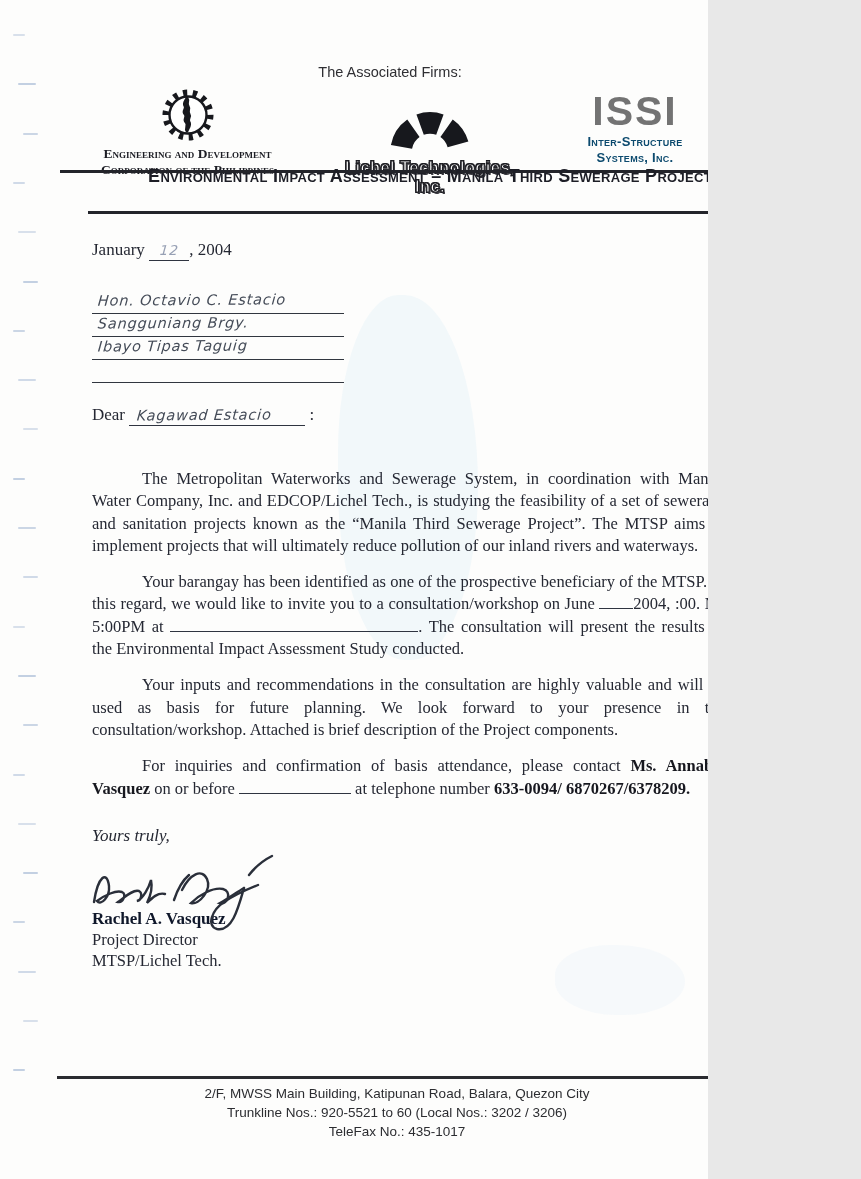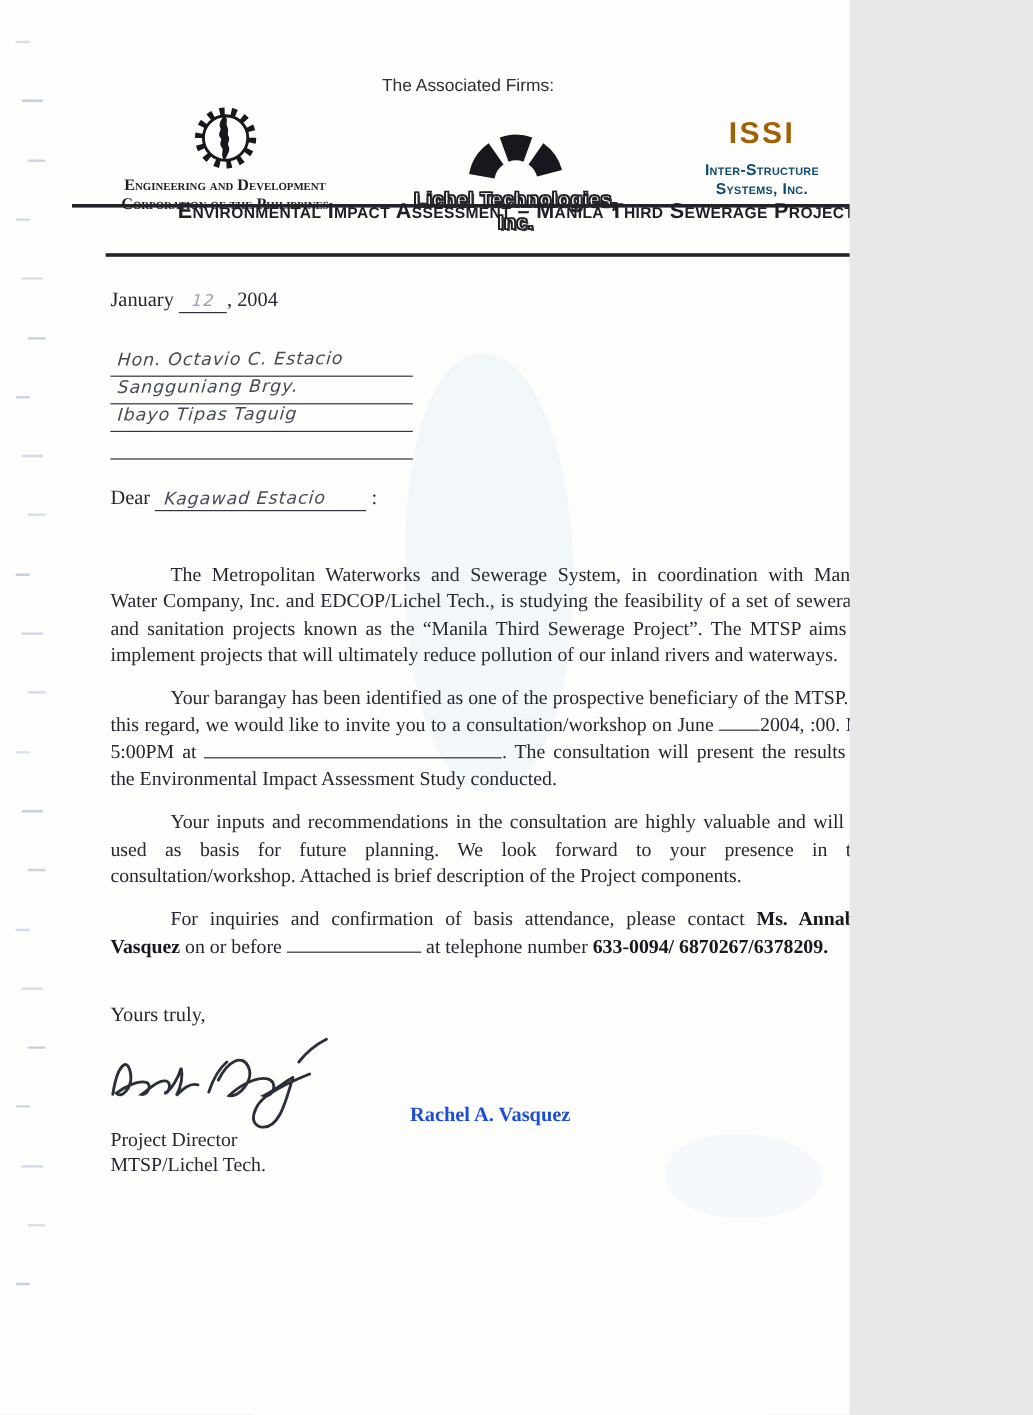--- a/index.html
+++ b/index.html
@@ -36,22 +36,22 @@
   .firm-lichel{left:330px;top:6px;width:200px;}
   .lichel-logo{display:block;margin:0 auto 2px auto;}
   .lichel-name{
     font-family:"Liberation Sans", sans-serif;font-weight:800;font-size:16.5px;
     color:#ffffff;letter-spacing:.4px;
     -webkit-text-stroke:1.1px #1d1d22;
     text-shadow:1.5px 1.5px 0 #3a3a40, -1px -1px 0 #1d1d22, 1px -1px 0 #1d1d22, -1px 1px 0 #1d1d22, 1px 1px 0 #1d1d22;
   }
   .firm-issi{left:545px;top:8px;width:180px;}
   .issi-acronym{
-    font-family:"Liberation Sans", sans-serif;font-weight:900;font-size:25px;
-    letter-spacing:2px;color:#a16207;line-height:30px;margin-bottom:8px;
+    font-family:"Liberation Sans", sans-serif;font-weight:900;font-size:41px;
+    letter-spacing:2px;color:#737373;line-height:30px;margin-bottom:8px;
   }
   .issi-name{
     font-family:"Liberation Sans", sans-serif;font-weight:bold;
     font-variant:small-caps;font-size:13px;line-height:16px;color:#0c4a6e;letter-spacing:.3px;
   }
   .rule{position:absolute;height:3px;background:#23242a;}
   .rule-top{left:60px;top:170px;width:678px;}
   .rule-bottom{left:88px;top:211px;width:684px;}
   .banner-title{
     position:absolute;left:88px;top:166px;width:684px;text-align:center;
@@ -75,24 +75,24 @@
   .salutation{font-size:17px;margin-bottom:42px;}
   .sal-blank{width:176px;padding-left:8px;box-sizing:border-box;}
   .para{
     font-size:16.5px;line-height:22.3px;text-align:justify;
     margin:0 0 14px 0;text-indent:50px;
   }
   .para b{font-weight:bold;color:#17181f;}
   .inline-blank-short{width:34px;}
   .inline-blank-long{width:248px;}
   .inline-blank-med{width:112px;}
-  .closing{font-size:17px;margin-top:36px;}
+  .closing{font-size:17px;margin-top:26px;font-style:italic;}
   .sig-block{position:relative;margin-top:4px;padding-top:58px;}
   .signature{position:absolute;left:-6px;top:-4px;}
-  .signer-name{font-size:17px;font-weight:bold;color:#1d4ed8;line-height:21px;text-align:center;}
+  .signer-name{font-size:17px;font-weight:bold;color:#0f172a;line-height:21px;}
   .signer-title,.signer-org{font-size:16.5px;line-height:21px;}
 
   
   .footer{
     position:absolute;left:57px;top:1076px;width:680px;text-align:center;
     font-family:"Liberation Sans", sans-serif;font-size:13.5px;line-height:19px;color:#2c2d31;
   }
   .footer-rule{height:3px;background:#2a2b30;margin-bottom:5px;}
 </style>
 </head>
@@ -197,14 +197,20 @@
           <path d="M88,54 C92,42 97,34 103,29 M96,44 C104,28 116,22 121,33 C126,44 113,59 105,57 C113,49 127,41 137,43 C146,45 142,59 134,57 C142,53 151,46 158,42"></path>
           <path d="M158,42 C152,63 146,86 131,83 C120,80 126,64 138,56 C150,48 162,43 172,39 M163,29 C170,20 178,14 186,10"></path>
         </g>
       </svg>
       <div class="signer-name">Rachel A. Vasquez</div>
       <div class="signer-title">Project Director</div>
       <div class="signer-org">MTSP/Lichel Tech.</div>
     </div>
   </div>
 
+  <div class="footer">
+    <div class="footer-rule"></div>
+    <div>2/F, MWSS Main Building, Katipunan Road, Balara, Quezon City</div>
+    <div>Trunkline Nos.: 920-5521 to 60 (Local Nos.: 3202 / 3206)</div>
+    <div>TeleFax No.: 435-1017</div>
+  </div>
 
 </div>
 
 </body></html>

